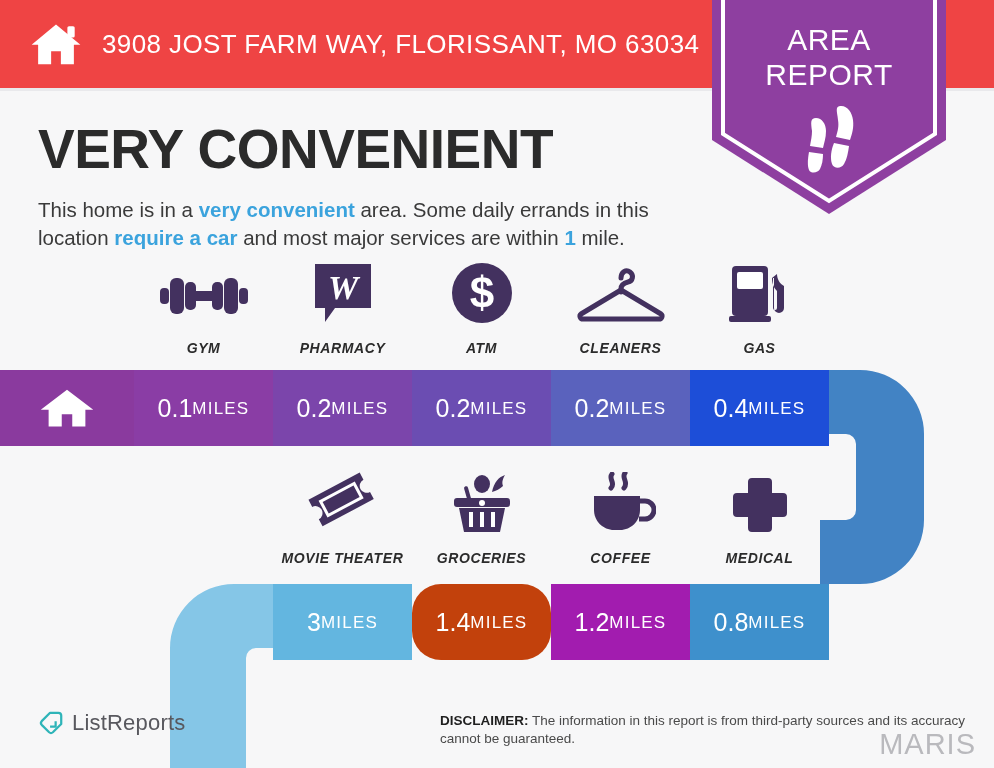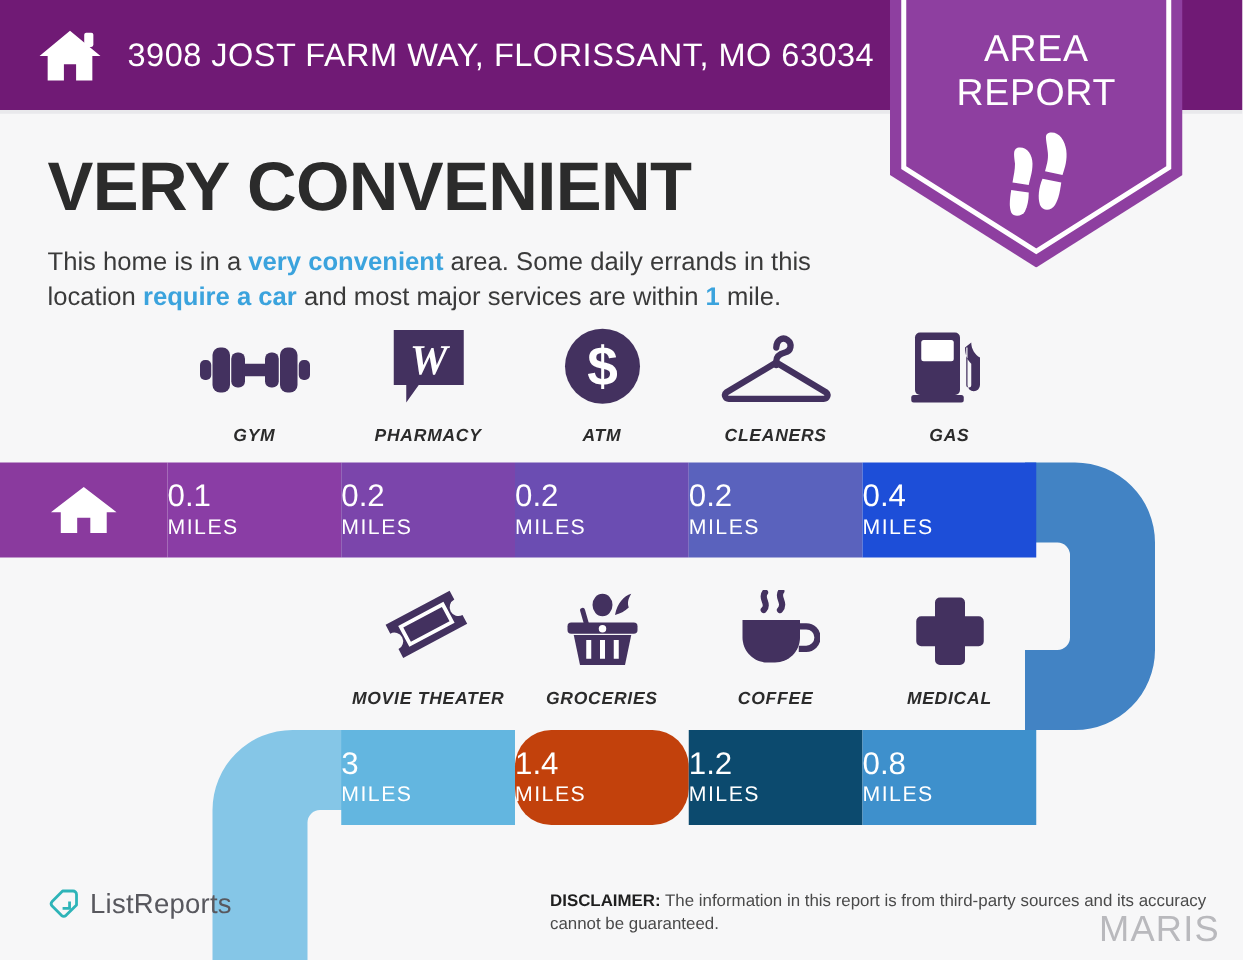--- a/index.html
+++ b/index.html
@@ -11,21 +11,21 @@
     font-family: "Liberation Sans", sans-serif;
     overflow: hidden;
     position: relative;
   }
   .page { position: relative; width: 994px; height: 768px; overflow: hidden; }
 
   
   .header {
     position: absolute; left: 0; top: 0;
     width: 994px; height: 88px;
-    background: #701a75;
+    background: #ef4444;
     display: flex; align-items: center;
     box-sizing: border-box;
     padding-left: 30px;
   }
   .header-house { width: 52px; height: 52px; flex: 0 0 auto; }
   .header-addr {
     color: #ffffff;
     font-size: 26px;
     letter-spacing: 0.4px;
     margin-left: 20px;
@@ -94,22 +94,22 @@
     white-space: nowrap;
     font-style: italic;
   }
 
   
   .ribbon { position: absolute; left: 0; top: 358px; width: 994px; height: 410px; z-index: 1; }
 
   .seg-row { position: absolute; display: flex; z-index: 2; }
   .seg {
     width: 139px; height: 76px;
-    display: flex; flex-direction: column;
-    justify-content: center;
+    display: flex; flex-direction: row;
+    align-items: center; justify-content: center;
     color: #ffffff;
   }
   .seg-val { font-size: 25px; line-height: 27px; font-weight: 400; }
   .seg-unit { font-size: 17px; letter-spacing: 1.2px; margin-top: 1px; }
 
   .row1 { left: 134px; top: 370px; }
   .row2 { left: 273px; top: 584px; }
 
   .house-seg {
     position: absolute; left: 0; top: 370px;
@@ -332,21 +332,21 @@
 
   <div class="seg-row row2">
     <div class="seg" style="background: rgb(99, 182, 224);">
       <div class="seg-val">3</div>
       <div class="seg-unit">MILES</div>
     </div>
     <div class="seg" style="background: #c2410c; border-radius: 29px;">
       <div class="seg-val">1.4</div>
       <div class="seg-unit">MILES</div>
     </div>
-    <div class="seg" style="background: #0c4a6e;">
+    <div class="seg" style="background: #a21caf;">
       <div class="seg-val">1.2</div>
       <div class="seg-unit">MILES</div>
     </div>
     <div class="seg" style="background: rgb(62, 144, 204);">
       <div class="seg-val">0.8</div>
       <div class="seg-unit">MILES</div>
     </div>
   </div>
 
   <div class="footer-logo">

